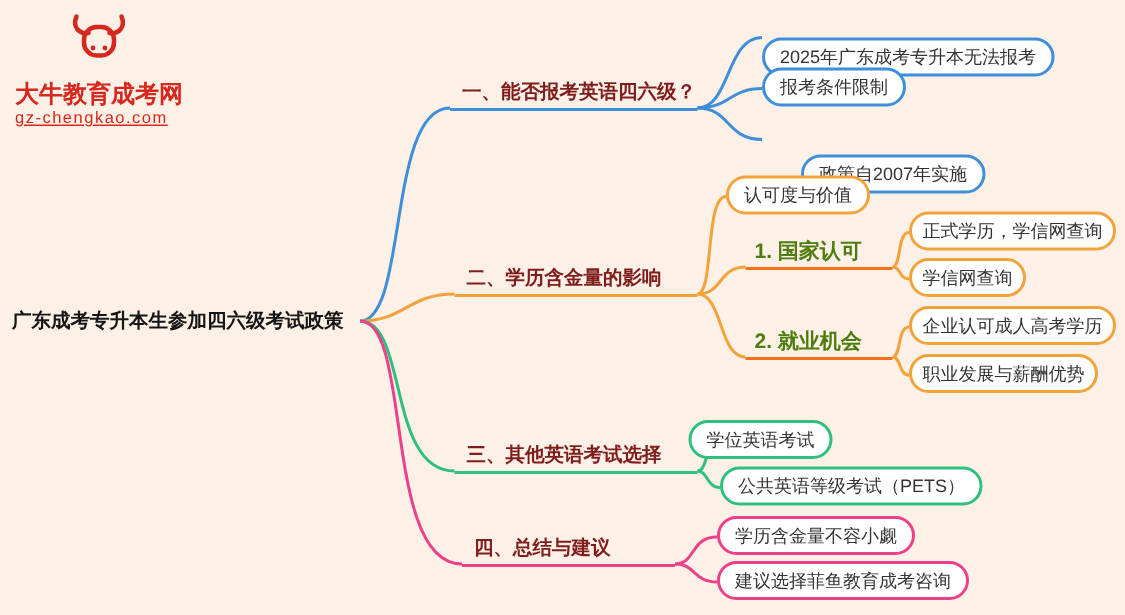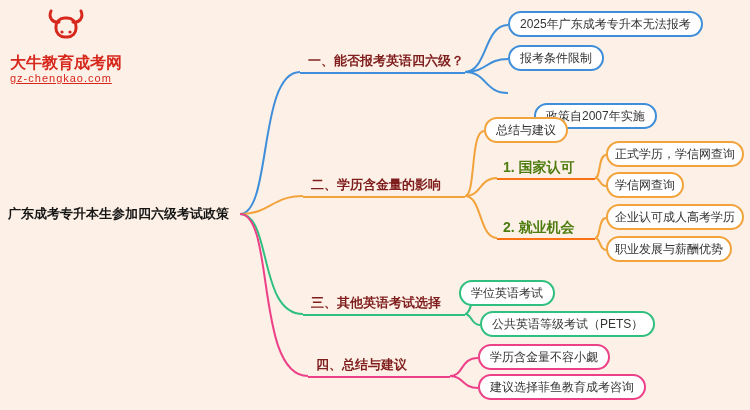--- a/index.html
+++ b/index.html
@@ -27,21 +27,21 @@
   .sl2{left:497px;top:218px;width:92px;}
 
   
   .box{font-size:12px;color:#333;line-height:16px;padding:3px 10px;background:#ffffff;border:2px solid #000;border-radius:14px;}
   .box.sm{padding:3px 7px;}
   .blue{border-color:#3e8ed9;}
   .orange{border-color:#f2a33c;}
   .green{border-color:#2fbf7f;}
   .pink{border-color:#ec4189;}
 
-  .b1c1{left:508px;top:11px;}
+  .b1c1{left:508px;top:25px;}
   .b1c2{left:508px;top:45px;}
   .b1c3{left:534px;top:79px;margin-top:24px;}
 
   .b2c1{left:484px;top:117px;}
   .b2s1c1{left:606px;top:141px;}
   .b2s1c2{left:606px;top:172px;}
   .b2s2c1{left:606px;top:204px;}
   .b2s2c2{left:606px;top:236px;}
 
   .b3c1{left:459px;top:280px;}
@@ -101,21 +101,21 @@
   </div>
 
   <div class="node root-node">广东成考专升本生参加四六级考试政策</div>
 
   <div class="node branch-label bl1">一、能否报考英语四六级？</div>
   <div class="node box blue b1c1">2025年广东成考专升本无法报考</div>
   <div class="node box blue b1c2">报考条件限制</div>
   <div class="node box blue b1c3">政策自2007年实施</div>
 
   <div class="node branch-label bl2">二、学历含金量的影响</div>
-  <div class="node box orange b2c1">总结与建议</div>
+  <div class="node box orange b2c1">认可度与价值</div>
   <div class="node sub-label sl1">1. 国家认可</div>
   <div class="node box orange sm b2s1c1">正式学历，学信网查询</div>
   <div class="node box orange sm b2s1c2">学信网查询</div>
   <div class="node sub-label sl2">2. 就业机会</div>
   <div class="node box orange sm b2s2c1">企业认可成人高考学历</div>
   <div class="node box orange sm b2s2c2">职业发展与薪酬优势</div>
 
   <div class="node branch-label bl3">三、其他英语考试选择</div>
   <div class="node box green b3c1">学位英语考试</div>
   <div class="node box green b3c2">公共英语等级考试（PETS）</div>

